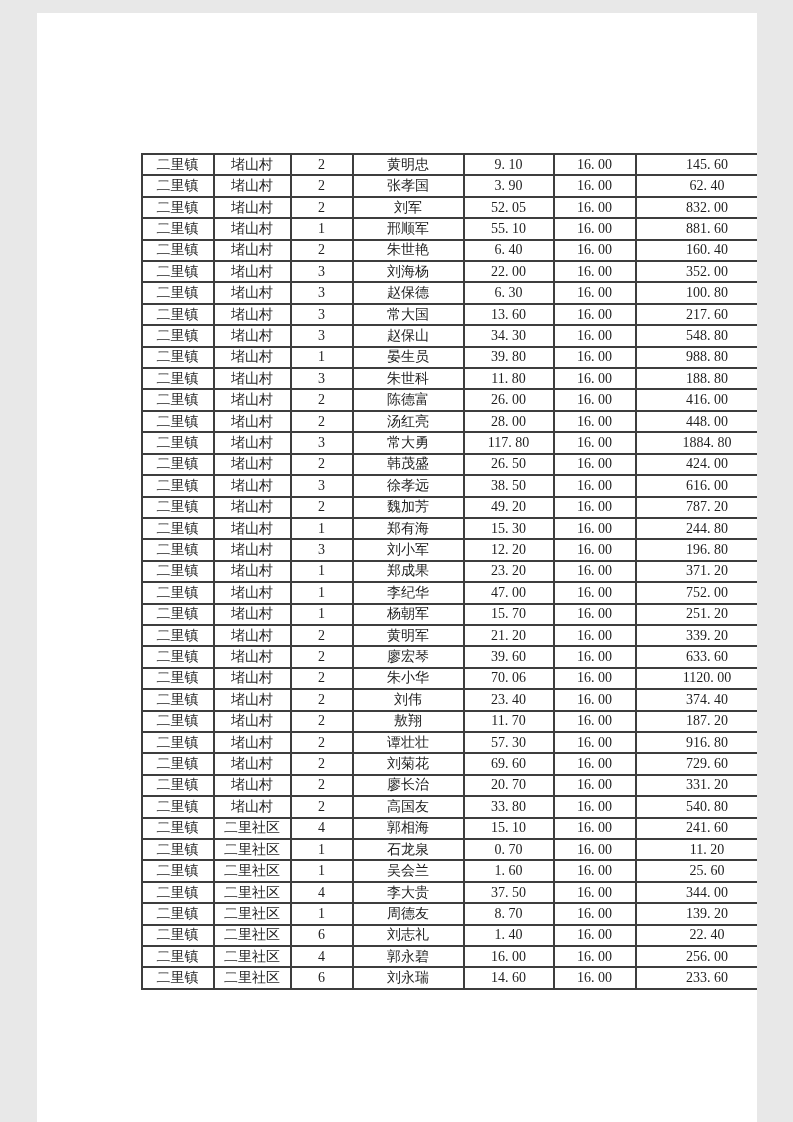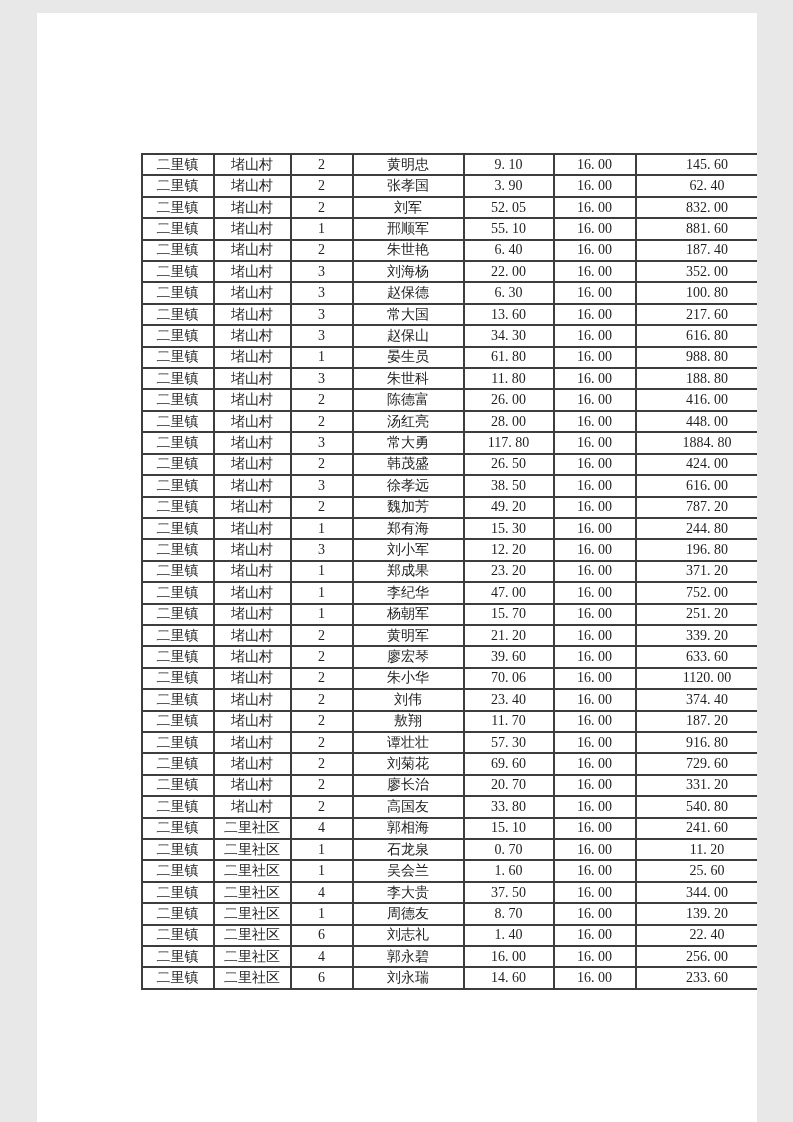--- a/index.html
+++ b/index.html
@@ -96,21 +96,21 @@
           <td>16. 00</td>
           <td>881. 60</td>
         </tr>
         <tr>
           <td>二里镇</td>
           <td>堵山村</td>
           <td>2</td>
           <td>朱世艳</td>
           <td>6. 40</td>
           <td>16. 00</td>
-          <td>187. 40</td>
+          <td>160. 40</td>
         </tr>
         <tr>
           <td>二里镇</td>
           <td>堵山村</td>
           <td>3</td>
           <td>刘海杨</td>
           <td>22. 00</td>
           <td>16. 00</td>
           <td>352. 00</td>
         </tr>
@@ -132,28 +132,28 @@
           <td>16. 00</td>
           <td>217. 60</td>
         </tr>
         <tr>
           <td>二里镇</td>
           <td>堵山村</td>
           <td>3</td>
           <td>赵保山</td>
           <td>34. 30</td>
           <td>16. 00</td>
-          <td>616. 80</td>
+          <td>548. 80</td>
         </tr>
         <tr>
           <td>二里镇</td>
           <td>堵山村</td>
           <td>1</td>
           <td>晏生员</td>
-          <td>61. 80</td>
+          <td>39. 80</td>
           <td>16. 00</td>
           <td>988. 80</td>
         </tr>
         <tr>
           <td>二里镇</td>
           <td>堵山村</td>
           <td>3</td>
           <td>朱世科</td>
           <td>11. 80</td>
           <td>16. 00</td>

